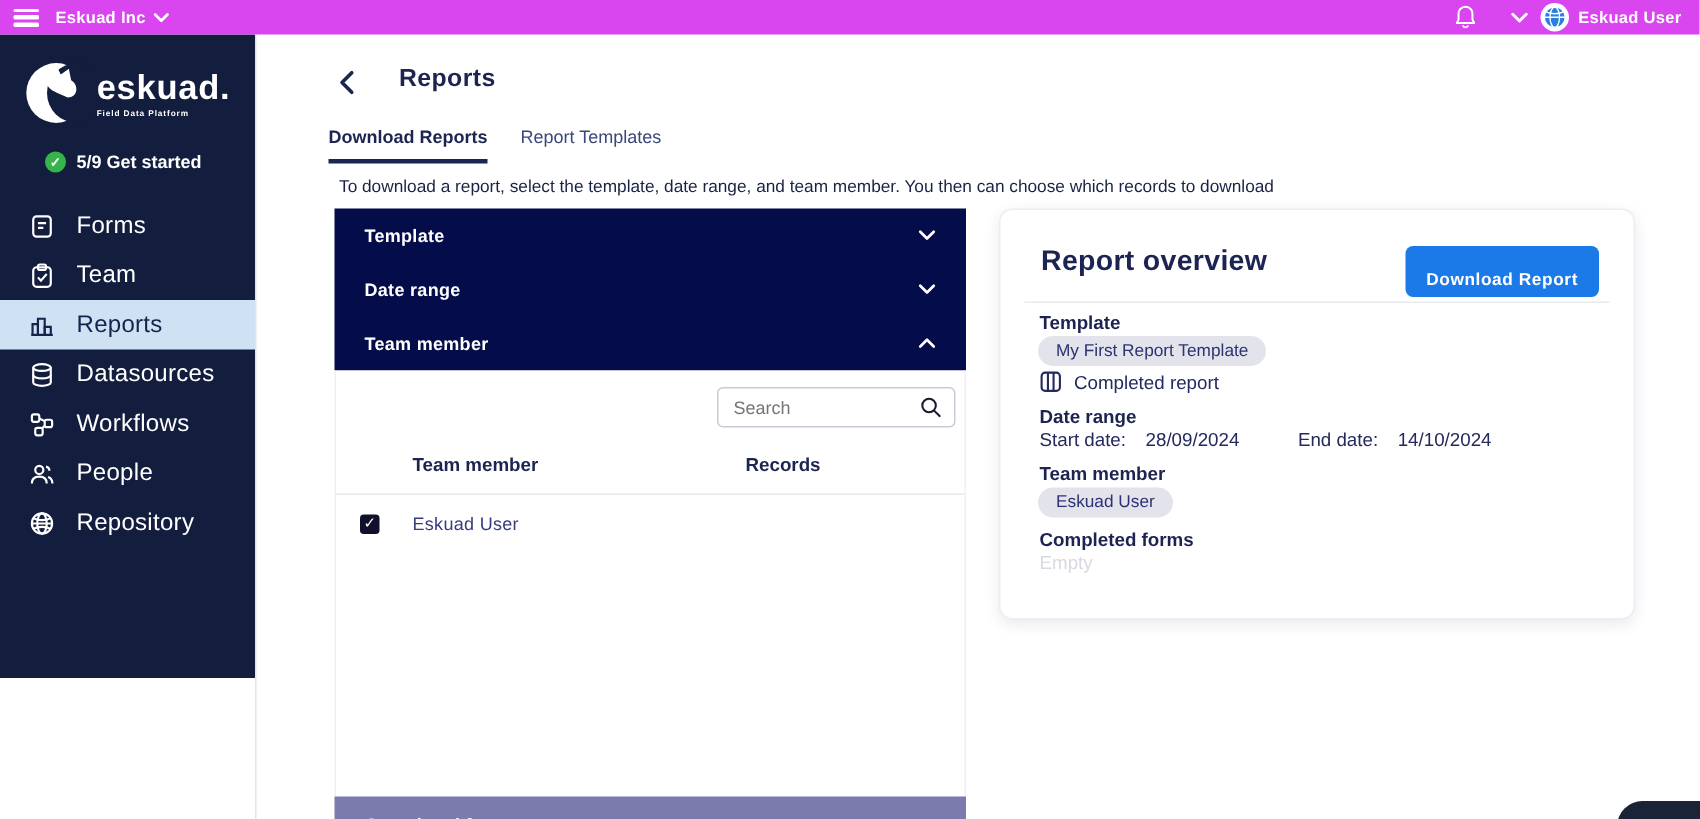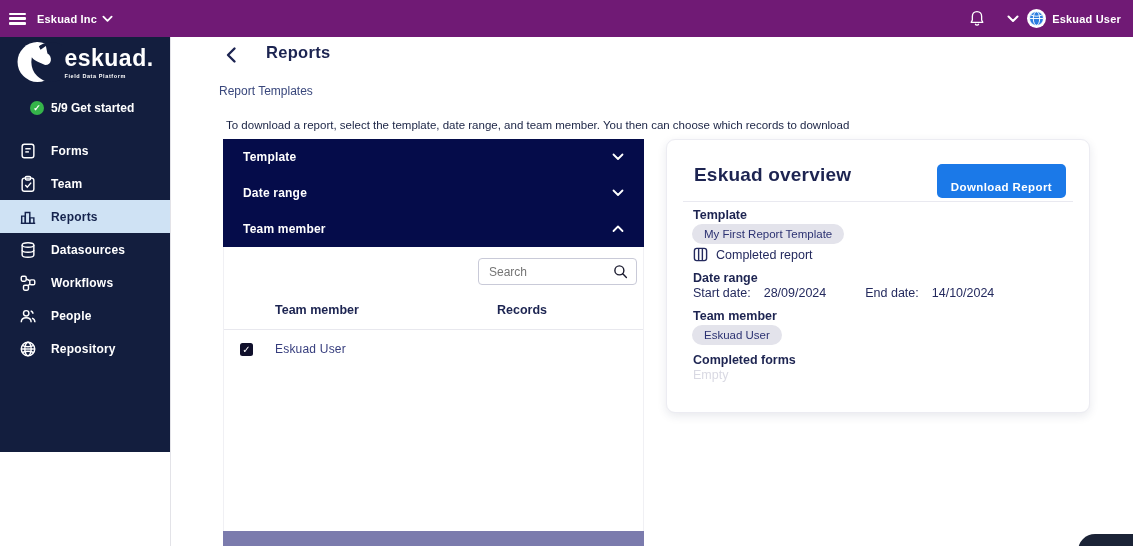--- a/index.html
+++ b/index.html
@@ -1,21 +1,21 @@
 <!DOCTYPE html>
 <html><head>
 <meta charset="utf-8">
 <style>
   * { margin:0; padding:0; box-sizing:border-box; }
   html,body { width:1133px; height:546px; overflow:hidden; background:#fff;
               font-family:"Liberation Sans", sans-serif; }
 
   
-  #topbar { position:absolute; left:0; top:0; width:1133px; height:37px;
-            background:#701a75; color:#fff; display:flex; align-items:center; z-index:30; }
+  #topbar { position:absolute; left:0; top:0; width:1133px; height:23px;
+            background:#d946ef; color:#fff; display:flex; align-items:center; z-index:30; }
   .hamburger { width:17px; height:12px; display:flex; flex-direction:column;
                justify-content:space-between; margin-left:9px; cursor:pointer; }
   .hamburger span { display:block; height:2.2px; background:#fff; border-radius:1px; }
   .org-name { font-size:11px; font-weight:bold; margin-left:11px; letter-spacing:.2px; }
   .topbar-right { margin-left:auto; display:flex; align-items:center; gap:0; }
   .bell { margin-right:22px; }
   .tb-chev { margin-right:8px; }
   .avatar { width:19px; height:19px; border-radius:50%; background:#fff;
             display:flex; align-items:center; justify-content:center; margin-right:6px; }
   .user-name { font-size:11px; font-weight:bold; margin-right:12px; letter-spacing:.2px; }
@@ -27,21 +27,21 @@
   .logo-text-col { margin-left:2px; }
   .logo-word { font-size:23px; font-weight:bold; letter-spacing:.5px; }
   .logo-tag { font-size:5.5px; font-weight:bold; letter-spacing:.6px; margin-top:1px; }
   .getstarted { display:flex; align-items:center; gap:7px; margin:13px 0 0 30px; }
   .gs-badge { width:14px; height:14px; border-radius:50%; background:#35b44a; color:#fff;
               font-size:9px; display:flex; align-items:center; justify-content:center; font-weight:bold; }
   .gs-label { font-size:12px; font-weight:bold; }
   .nav { position:absolute; left:0; top:111px; width:170px; }
   .nav-item { height:33px; display:flex; align-items:center; padding-left:19px; gap:14px;
               cursor:pointer; }
-  .nav-item .nav-label { font-size:12px; font-weight:bold; letter-spacing:.2px; }
+  .nav-item .nav-label { font-size:16px; font-weight:normal; letter-spacing:.2px; }
   .nav-item.active { background:#cfe2f4; color:#15234d; }
   .nav-item.active svg { stroke:#15234d; }
   .nav-item svg { stroke:#fff; }
 
   
   #main { position:absolute; left:170px; top:23px; width:963px; height:523px;
           background:#fff; border-left:1px solid #e3e3e8; }
   .back-btn { position:absolute; left:51px; top:22px; width:20px; height:20px; cursor:pointer; }
   .page-title { position:absolute; left:95px; top:20px; font-size:16.5px; font-weight:bold;
                 color:#1c2451; letter-spacing:.3px; }
@@ -218,20 +218,21 @@
 </div>
 
 <div id="main">
 
   <svg class="back-btn" viewBox="0 0 20 20">
     <polyline points="12.5,3.5 6,10 12.5,16.5" fill="none" stroke="#1c2451" stroke-width="2.4" stroke-linecap="round" stroke-linejoin="round"></polyline>
   </svg>
   <h1 class="page-title">Reports</h1>
 
   <div class="tabs">
+    <div class="tab active">Download Reports</div>
     <div class="tab inactive">Report Templates</div>
   </div>
 
   <p class="page-desc">To download a report, select the template, date range, and team member. You then can choose which records to download</p>
 
   <div id="filter-panel">
     <div class="acc">
       <div class="acc-row">
         <span class="acc-label">Template</span>
         <svg width="12" height="8" viewBox="0 0 12 8">
@@ -268,21 +269,21 @@
         <span class="member-name">Eskuad User</span>
       </div>
     </div>
   </div>
 
   <div class="bottom-acc">
     <span class="acc-label">Completed forms</span>
   </div>
 
   <div id="overview-card">
-    <div class="card-title">Eskuad overview</div>
+    <div class="card-title">Report overview</div>
     <button class="dl-btn">Download Report</button>
     <div class="card-divider"></div>
 
     <div class="sec-label" style="top:68px">Template</div>
     <div class="chip" style="top:84px">My First Report Template</div>
 
     <div class="db-row">
       <svg width="15" height="15" viewBox="0 0 16 16">
         <rect x="1.5" y="1.5" width="13" height="13" rx="2.5" fill="none" stroke="#242a5e" stroke-width="1.5"></rect>
         <line x1="6" y1="1.5" x2="6" y2="14.5" stroke="#242a5e" stroke-width="1.5"></line>

